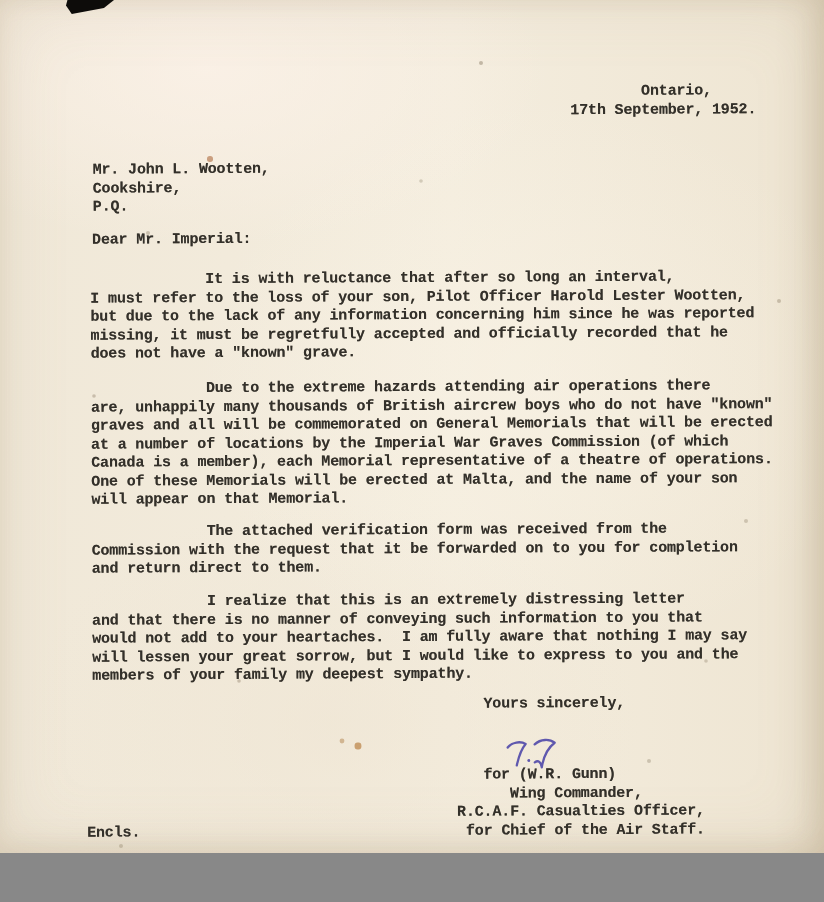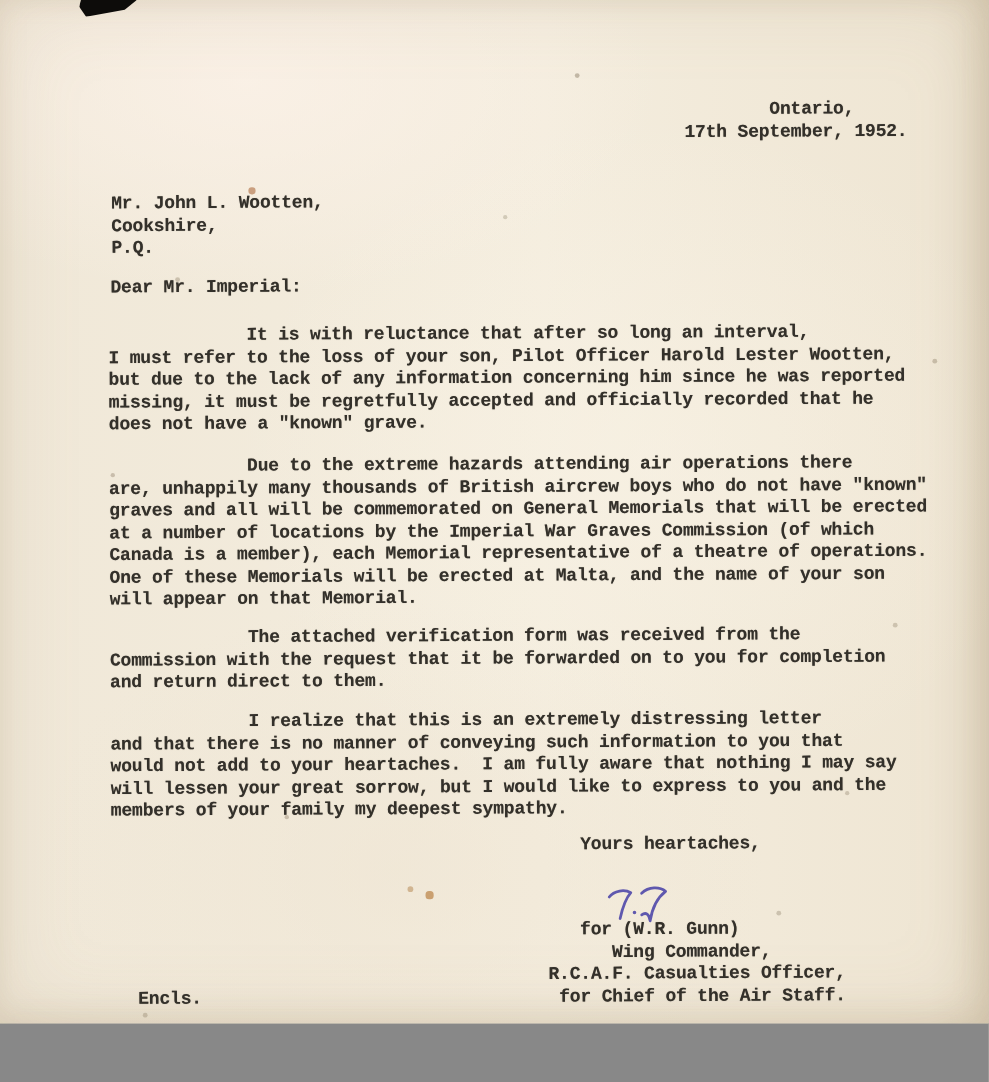--- a/index.html
+++ b/index.html
@@ -67,21 +67,21 @@
   .dateline{left:572px;top:84px;}
   .recipient{left:94px;top:160px;}
   .salutation{left:93px;top:230px;}
   .para{left:91px;}
   .p1{top:270px;}
   .p2{top:379px;}
   .p3{top:522px;}
   .p4{top:592px;}
   .closing{left:482px;top:696px;}
   .signature{left:455px;top:767px;}
-  .encls{left:113px;top:823px;}
+  .encls{left:85px;top:823px;}
   .initials{position:absolute;left:500px;top:737px;}
 </style>
 </head>
 <body>
 
 <div class="page">
 
   <div class="specks"></div>
 
   <div class="artifact"></div>
@@ -114,21 +114,21 @@
     <div class="block para p3">             The attached verification form was received from the
 Commission with the request that it be forwarded on to you for completion
 and return direct to them.</div>
 
     <div class="block para p4">             I realize that this is an extremely distressing letter
 and that there is no manner of conveying such information to you that
 would not add to your heartaches.  I am fully aware that nothing I may say
 will lessen your great sorrow, but I would like to express to you and the
 members of your family my deepest sympathy.</div>
 
-    <div class="block closing">Yours heartaches,</div>
+    <div class="block closing">Yours sincerely,</div>
 
     <svg class="initials" width="58" height="40" viewBox="0 0 58 40" aria-hidden="true">
       <g fill="none" stroke="var(--signature_ink)" stroke-width="2.3" stroke-linecap="round" stroke-linejoin="round" opacity="0.88">
         <path d="M6 11 C10 5.5, 19 4.5, 24 7.5 C20 12, 17 20, 15 29"></path>
         <circle cx="27" cy="24" r="1.5" fill="var(--signature_ink)" stroke="none"></circle>
         <path d="M33 8 C39 2.5, 48 2.5, 53 6.5 C47 11, 42 19, 40 31 C39.2 25.5, 36.5 23.5, 33 26"></path>
       </g>
     </svg>
 
     <div class="block signature">   for (W.R. Gunn)

